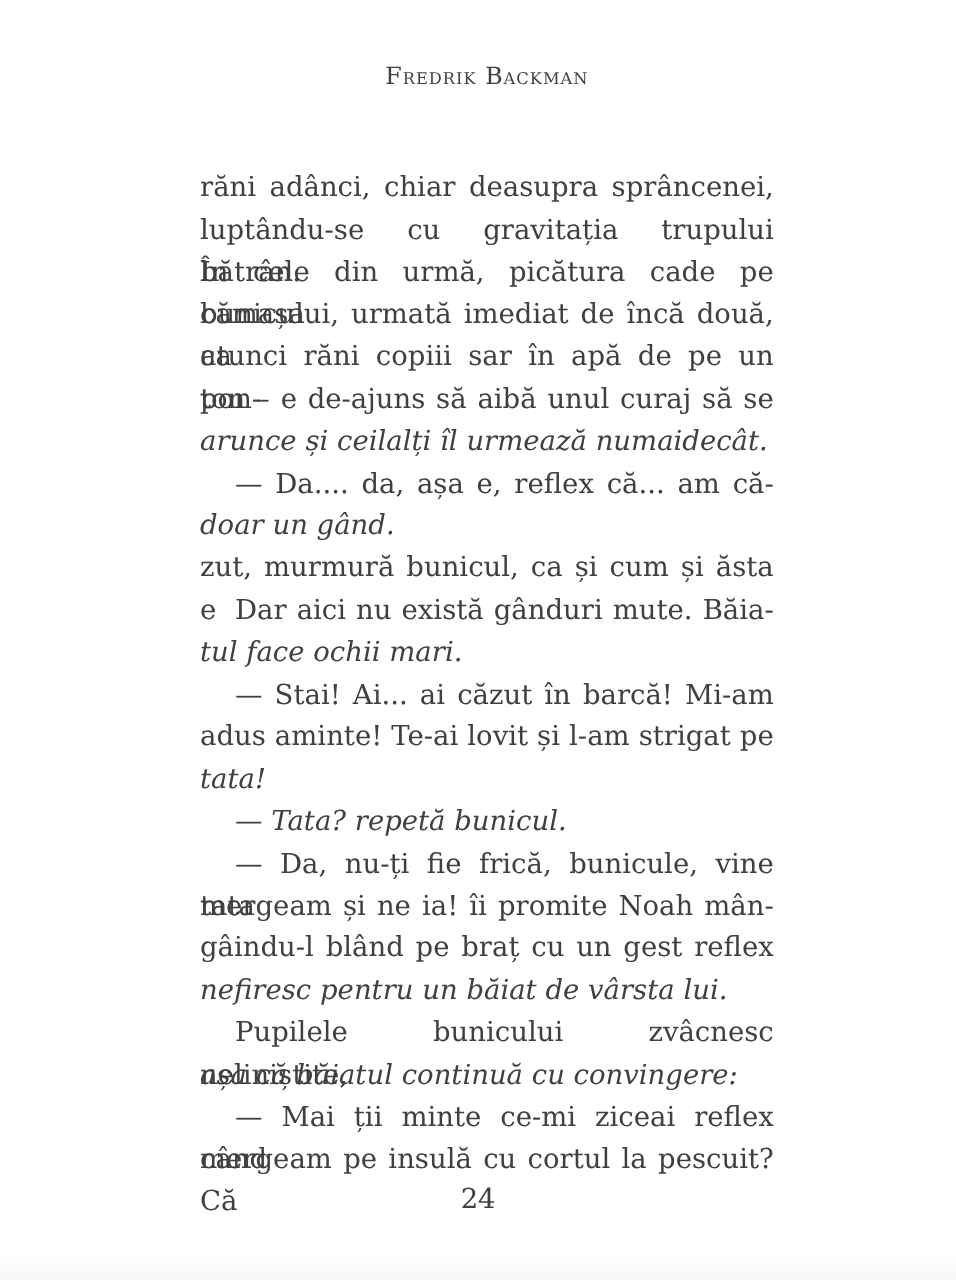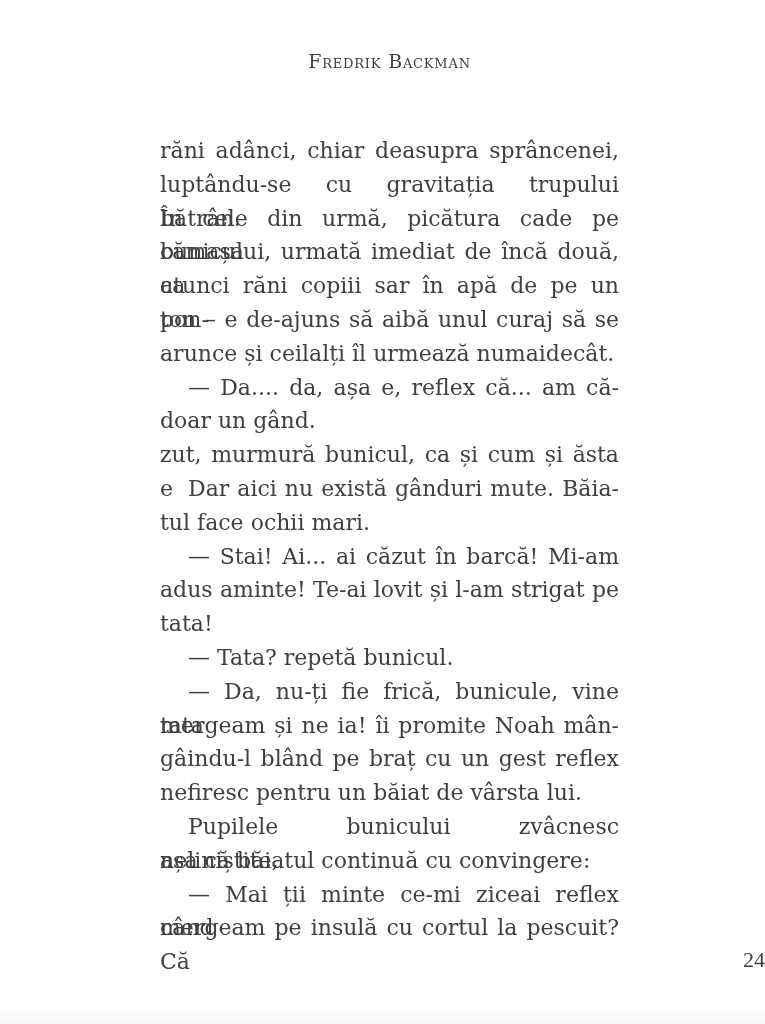--- a/index.html
+++ b/index.html
@@ -36,32 +36,31 @@
 
   .line {
     font-size: 22px;
     line-height: 33.8px;
     height: 33.8px;
     text-align: justify;
     text-align-last: justify;
     hyphens: none;
     white-space: normal;
   }
-  .line.para-end { text-align-last: left; }
+  .line.para-end { text-align-last: left; font-style: italic; }
   .line.indent { text-indent: 28px; }
 
   .page-number {
     position: absolute;
     top: 947px;
     left: 0;
     width: 765px;
-    text-align: right;
+    text-align: center;
     font-size: 22px;
     line-height: 26px;
-    font-family: Liberation Serif, serif;
   }
 
   .bottom-fade {
     position: absolute;
     left: 0;
     bottom: 0;
     width: 765px;
     height: 20px;
     background: linear-gradient(to bottom, rgba(130,135,140,0) 0%, rgba(130,135,140,0.07) 100%);
     pointer-events: none;

